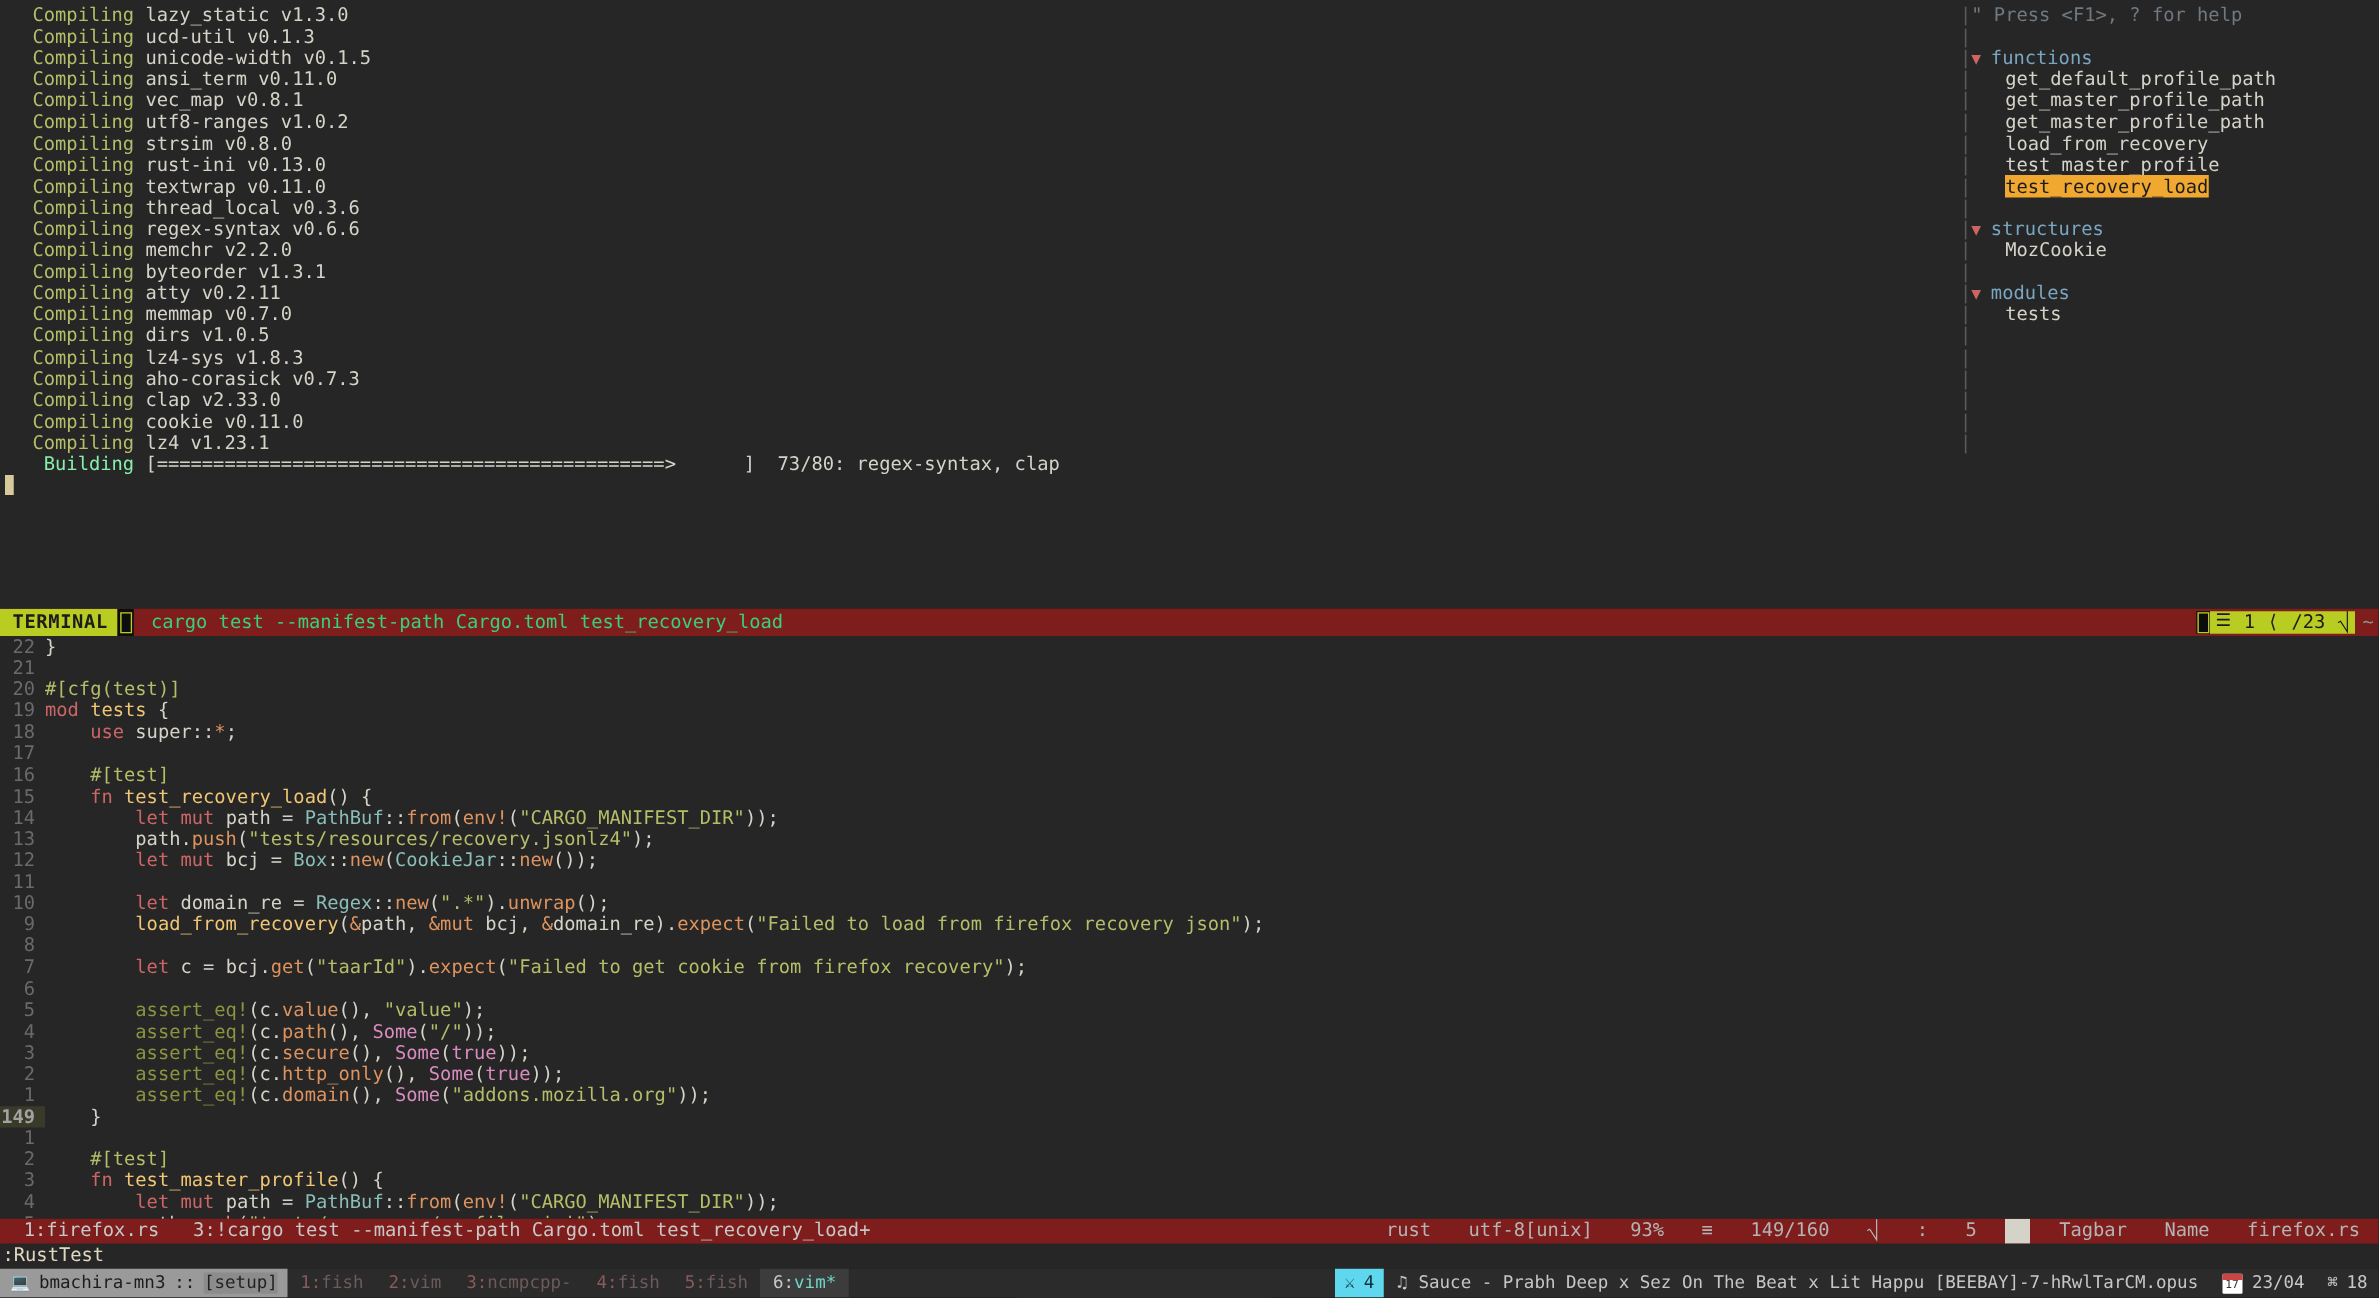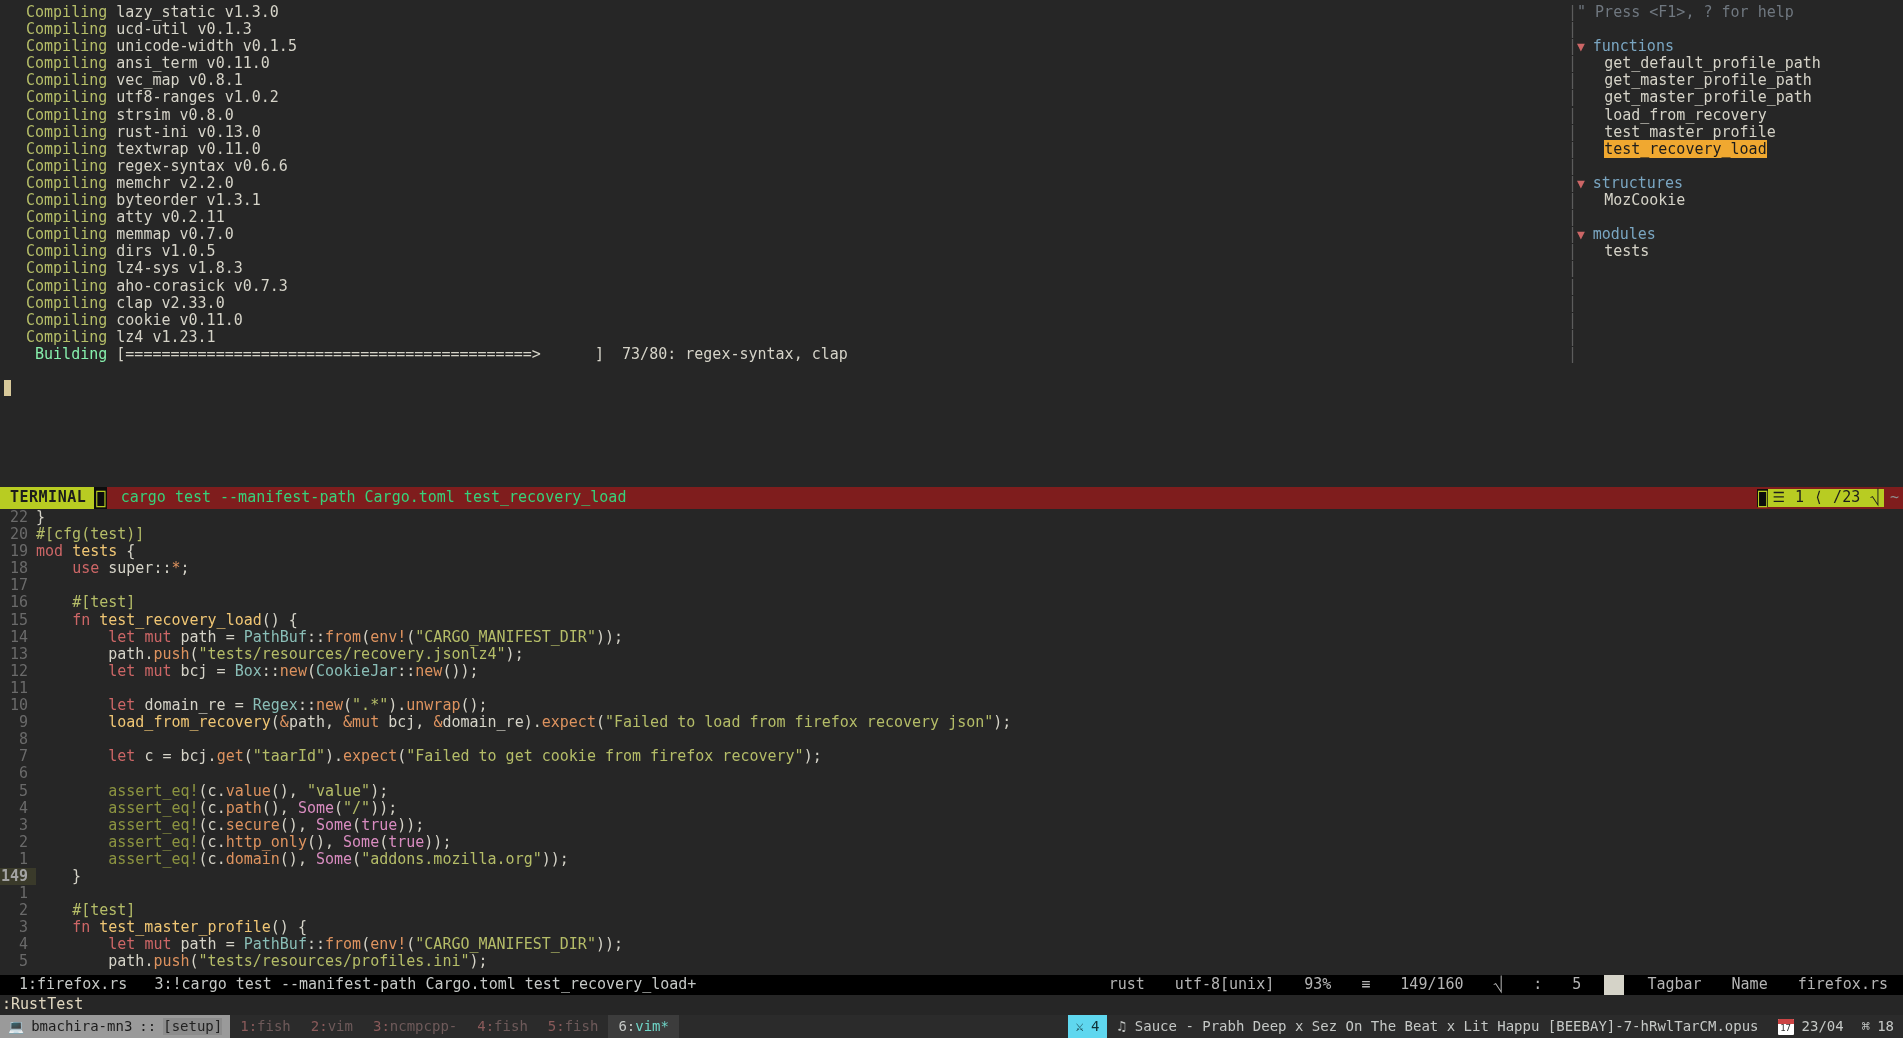--- a/index.html
+++ b/index.html
@@ -81,21 +81,21 @@
   .k-punc { color:#d5d3c8; }
   .k-amp  { color:#de935f; }
   .k-some { color:#d98cc0; }
   .k-assert{ color:#8c9440; }
   .k-ident{ color:#d5d3c8; }
   .k-star { color:#de935f; }
 
   
   .vim-tabline {
     position:absolute; left:0; top:975px; width:1903px; height:20px;
-    background:#000000; display:flex; align-items:center; white-space:pre;
+    background:#7f1d1d; display:flex; align-items:center; white-space:pre;
     color:#c5c8c6; overflow:hidden;
   }
   .tl-left { padding-left:10px; display:flex; gap:0; }
   .tl-buf { color:#c5c8c6; }
   .tl-right { margin-left:auto; display:flex; align-items:center; height:20px; padding-right:8px; }
   .tl-right span { padding:0 7px; color:#b4b4b4;margin-left:16px; }
   .tl-divider { width:6px; height:20px; background:#d5d3c8; }
   .tl-tb { color:#b4b4b4; }
 
   .vim-cmdline {
@@ -137,20 +137,21 @@
       <div id="term-output">
           <div class="term-line"><span class="c-compiling">Compiling </span><span class="c-crate">lazy_static v1.3.0</span></div>
           <div class="term-line"><span class="c-compiling">Compiling </span><span class="c-crate">ucd-util v0.1.3</span></div>
           <div class="term-line"><span class="c-compiling">Compiling </span><span class="c-crate">unicode-width v0.1.5</span></div>
           <div class="term-line"><span class="c-compiling">Compiling </span><span class="c-crate">ansi_term v0.11.0</span></div>
           <div class="term-line"><span class="c-compiling">Compiling </span><span class="c-crate">vec_map v0.8.1</span></div>
           <div class="term-line"><span class="c-compiling">Compiling </span><span class="c-crate">utf8-ranges v1.0.2</span></div>
           <div class="term-line"><span class="c-compiling">Compiling </span><span class="c-crate">strsim v0.8.0</span></div>
           <div class="term-line"><span class="c-compiling">Compiling </span><span class="c-crate">rust-ini v0.13.0</span></div>
           <div class="term-line"><span class="c-compiling">Compiling </span><span class="c-crate">textwrap v0.11.0</span></div>
+          <div class="term-line"><span class="c-compiling">Compiling </span><span class="c-crate">thread_local v0.3.6</span></div>
           <div class="term-line"><span class="c-compiling">Compiling </span><span class="c-crate">regex-syntax v0.6.6</span></div>
           <div class="term-line"><span class="c-compiling">Compiling </span><span class="c-crate">memchr v2.2.0</span></div>
           <div class="term-line"><span class="c-compiling">Compiling </span><span class="c-crate">byteorder v1.3.1</span></div>
           <div class="term-line"><span class="c-compiling">Compiling </span><span class="c-crate">atty v0.2.11</span></div>
           <div class="term-line"><span class="c-compiling">Compiling </span><span class="c-crate">memmap v0.7.0</span></div>
           <div class="term-line"><span class="c-compiling">Compiling </span><span class="c-crate">dirs v1.0.5</span></div>
           <div class="term-line"><span class="c-compiling">Compiling </span><span class="c-crate">lz4-sys v1.8.3</span></div>
           <div class="term-line"><span class="c-compiling">Compiling </span><span class="c-crate">aho-corasick v0.7.3</span></div>
           <div class="term-line"><span class="c-compiling">Compiling </span><span class="c-crate">clap v2.33.0</span></div>
           <div class="term-line"><span class="c-compiling">Compiling </span><span class="c-crate">cookie v0.11.0</span></div>
@@ -200,20 +201,21 @@
         <span>/23</span>
         <span>⎷</span>
       </div>
       <div class="as-tail">~</div>
     </div>
   </div>
 
   <div class="editor">
     <div id="code-body">
         <div class="code-line"><span class="lnum">22</span><span class="ctext"><span class="k-punc">}</span></span></div>
+        <div class="code-line"><span class="lnum">21</span><span class="ctext"></span></div>
         <div class="code-line"><span class="lnum">20</span><span class="ctext"><span class="k-attr">#[cfg(test)]</span></span></div>
         <div class="code-line"><span class="lnum">19</span><span class="ctext"><span class="k-kw">mod </span><span class="k-fnname">tests</span><span class="k-punc"> {</span></span></div>
         <div class="code-line"><span class="lnum">18</span><span class="ctext"><span class="k-punc">    </span><span class="k-kw">use </span><span class="k-ident">super::</span><span class="k-star">*</span><span class="k-punc">;</span></span></div>
         <div class="code-line"><span class="lnum">17</span><span class="ctext"></span></div>
         <div class="code-line"><span class="lnum">16</span><span class="ctext"><span class="k-punc">    </span><span class="k-attr">#[test]</span></span></div>
         <div class="code-line"><span class="lnum">15</span><span class="ctext"><span class="k-punc">    </span><span class="k-kw">fn </span><span class="k-fnname">test_recovery_load</span><span class="k-punc">() {</span></span></div>
         <div class="code-line"><span class="lnum">14</span><span class="ctext"><span class="k-punc">        </span><span class="k-kw">let </span><span class="k-kw">mut </span><span class="k-ident">path</span><span class="k-punc"> = </span><span class="k-type">PathBuf</span><span class="k-punc">::</span><span class="k-macro">from</span><span class="k-punc">(</span><span class="k-macro">env!</span><span class="k-punc">(</span><span class="k-str">"CARGO_MANIFEST_DIR"</span><span class="k-punc">));</span></span></div>
         <div class="code-line"><span class="lnum">13</span><span class="ctext"><span class="k-punc">        </span><span class="k-ident">path</span><span class="k-punc">.</span><span class="k-macro">push</span><span class="k-punc">(</span><span class="k-str">"tests/resources/recovery.jsonlz4"</span><span class="k-punc">);</span></span></div>
         <div class="code-line"><span class="lnum">12</span><span class="ctext"><span class="k-punc">        </span><span class="k-kw">let </span><span class="k-kw">mut </span><span class="k-ident">bcj</span><span class="k-punc"> = </span><span class="k-type">Box</span><span class="k-punc">::</span><span class="k-macro">new</span><span class="k-punc">(</span><span class="k-type">CookieJar</span><span class="k-punc">::</span><span class="k-macro">new</span><span class="k-punc">());</span></span></div>
         <div class="code-line"><span class="lnum">11</span><span class="ctext"></span></div>

